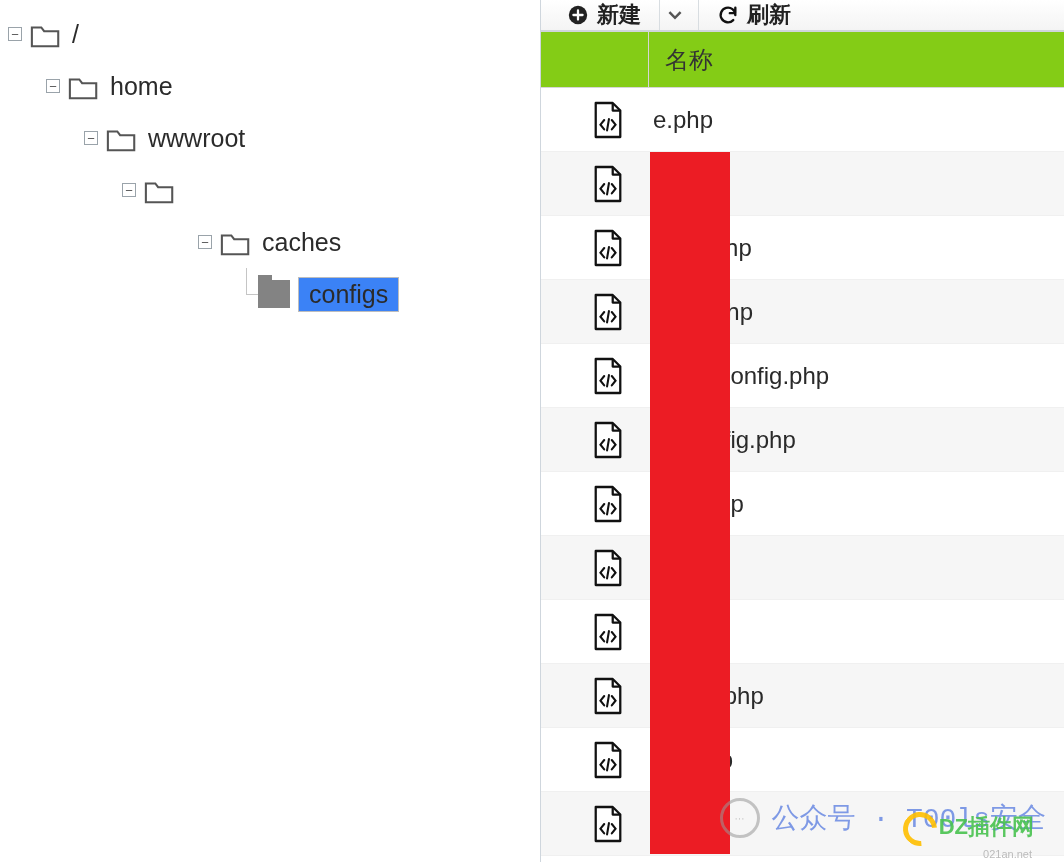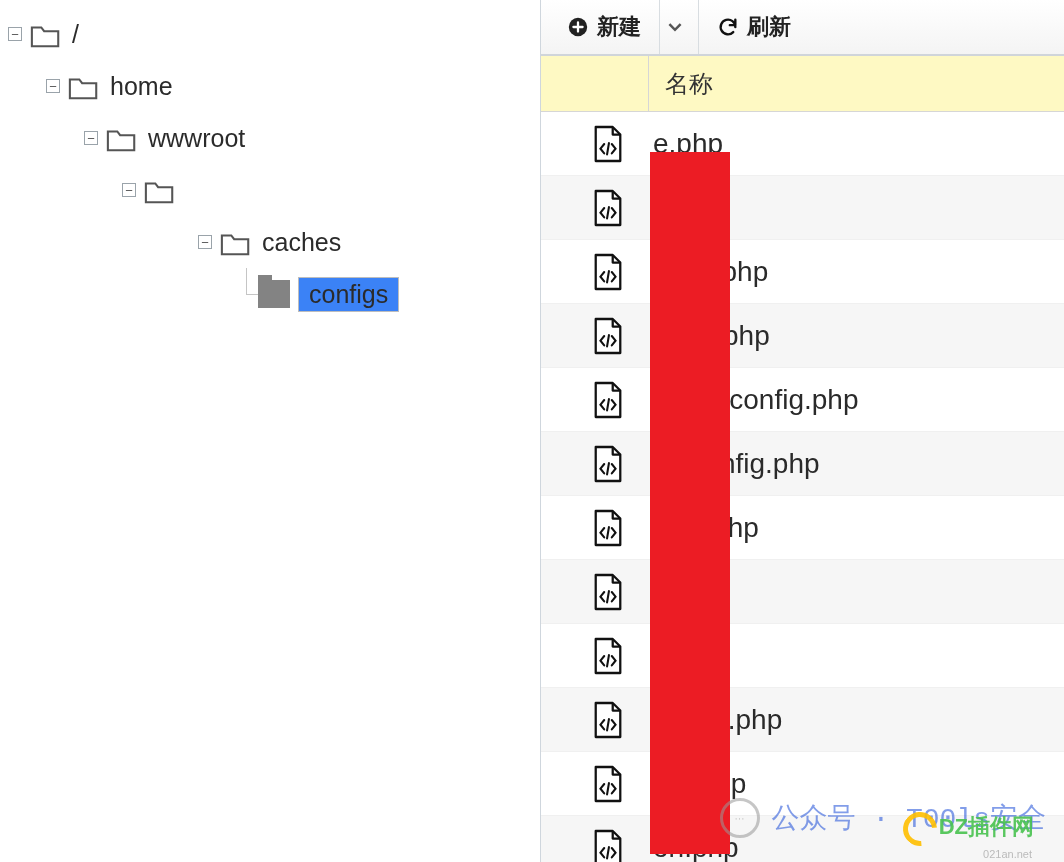--- a/index.html
+++ b/index.html
@@ -104,21 +104,21 @@
 .indent { display:inline-block; flex-shrink:0; }
 
 .right {
   flex: 1;
   border-left: 1px solid #cfd6dd;
   background: #fff;
   display: flex;
   flex-direction: column;
 }
 .toolbar {
-  height: 56px;
+  height: 32px;
   background: linear-gradient(#fff,#f4f4f4);
   border-bottom: 2px solid #d0d5da;
   display: flex;
   align-items: stretch;
   padding-left: 8px;
 }
 .tb-btn {
   display: flex;
   align-items: center;
   gap: 8px;
@@ -133,21 +133,21 @@
 .tb-caret {
   display: inline-flex;
   align-items: center;
   padding: 0 16px 0 8px;
   border-right: 1px solid #d8dde1;
 }
 .tb-icon { display:inline-flex; }
 .tb-icon svg { width:22px; height:22px; }
 .header-row {
   height: 56px;
-  background: #fef9c3;
+  background: #84cc16;
   border-bottom: 1px solid #d6d6d6;
   display: flex;
   align-items: center;
 }
 .header-col1 {
   width: 108px;
   border-right: 1px solid #d6d6d6;
   height:100%;
 }
 .header-col2 {
@@ -165,21 +165,21 @@
 }
 .file-row.alt { background: #f6f6f6; }
 .file-icon {
   width: 34px;
   height: 38px;
   margin-right: 28px;
   flex-shrink: 0;
 }
 .file-icon svg { width:100%; height:100%; }
 .file-name {
-  font-size: 28px;
+  font-size: 24px;
   color: #2a2a2a;
 }
 
 .redact {
   position: absolute;
   left: 650px;
   top: 152px;
   width: 80px;
   height: 702px;
   background: #ec1c24;

